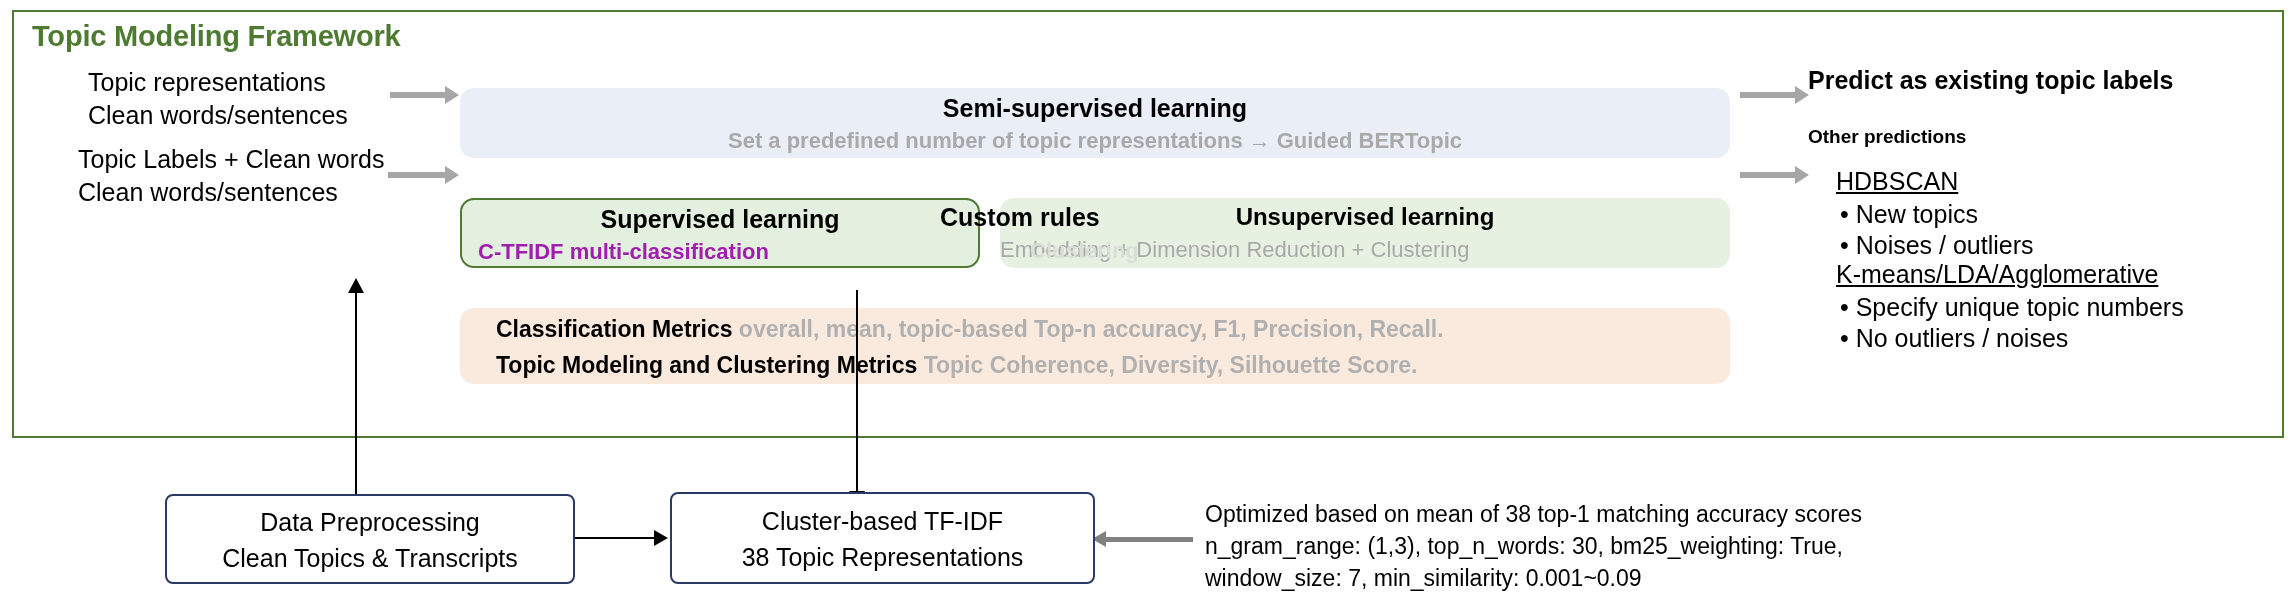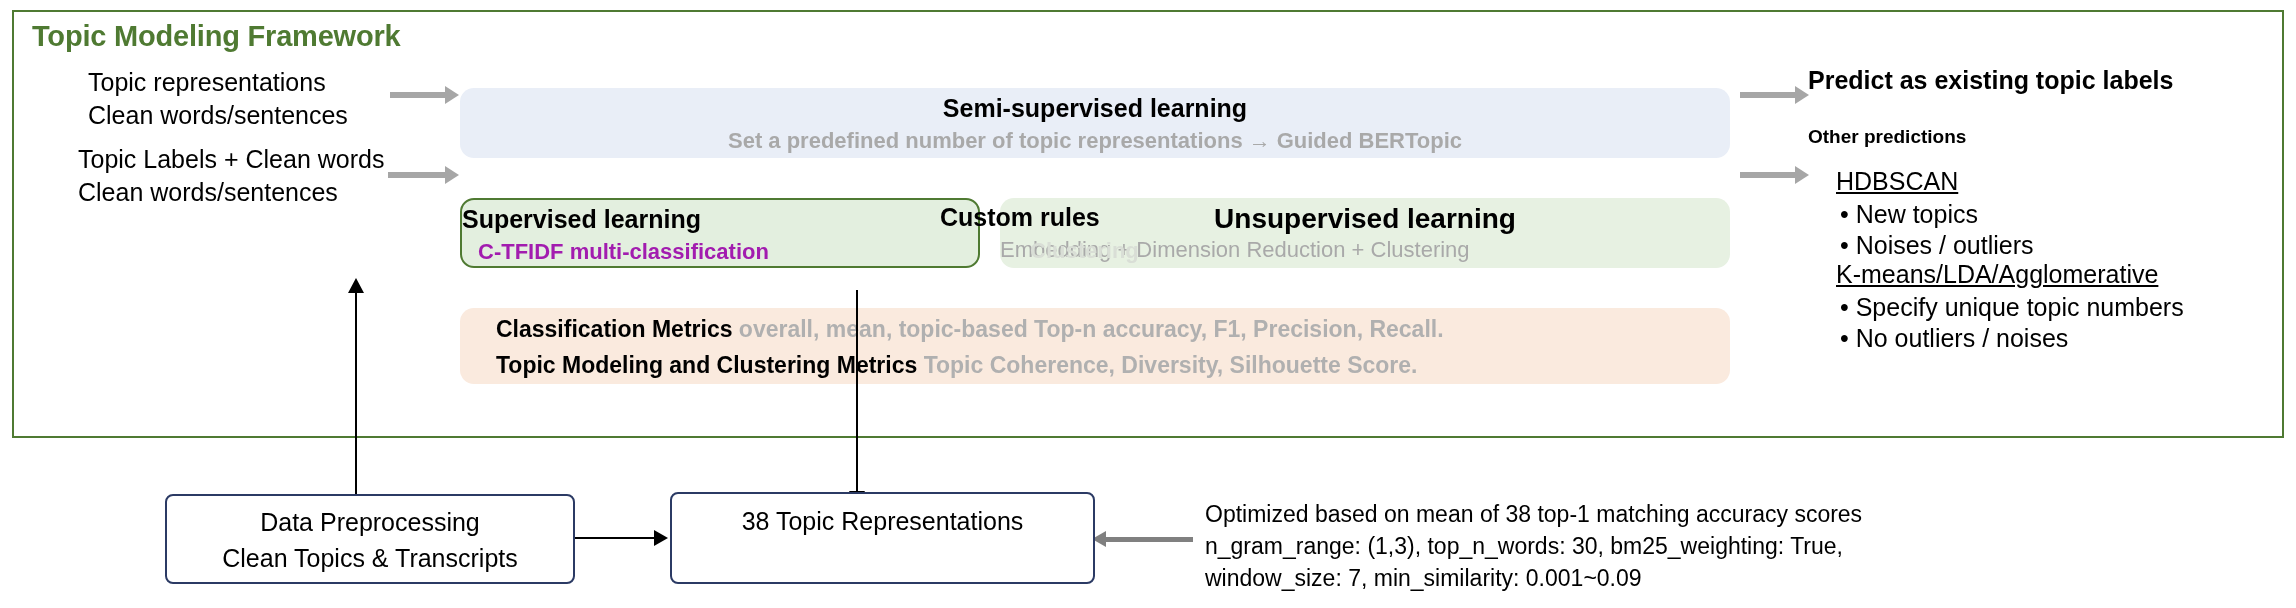--- a/index.html
+++ b/index.html
@@ -48,29 +48,29 @@
     left:0;right:0;top:40px;text-align:center;
     font-size:22px;font-weight:bold;color:#a9a9a9;white-space:nowrap;
   }
   #semi-sub .arrowglyph{font-weight:normal;padding:0 6px;}
 
   
   #sup-box{
     left:460px;top:198px;width:520px;height:70px;
     background:#e3efdf;border:2px solid #4f7a32;border-radius:14px;box-sizing:border-box;
   }
-  #sup-title{left:0;right:0;top:5px;text-align:left;font-size:25px;font-weight:bold;}
+  #sup-title{left:0;right:0;top:5px;text-align:center;font-size:25px;font-weight:bold;}
   #sup-sub{left:16px;right:0;top:39px;text-align:left;font-size:22px;font-weight:bold;color:#a21caf;}
 
   
   #unsup-box{
     left:1000px;top:198px;width:730px;height:70px;
     background:#e7f1e2;border-radius:14px;
   }
-  #unsup-title{left:0;right:0;top:5px;text-align:center;font-size:28px;font-weight:bold;}
+  #unsup-title{left:0;right:0;top:5px;text-align:center;font-size:24px;font-weight:bold;}
   #unsup-sub{left:0;right:0;top:39px;text-align:left;font-size:22px;font-weight:normal;color:#a9a9a9;white-space:nowrap;}
 
   
   #unsup-ghost{
     left:1030px;top:238px;font-size:22px;font-weight:bold;color:#d9ded6;white-space:nowrap;
   }
 
   
   #custom-rules{
     left:940px;top:203px;font-size:25px;font-weight:bold;white-space:nowrap;
@@ -217,20 +217,21 @@
 <div class="abs" id="conn-notes"></div>
 
 <div class="proc-box" id="preprocess-box">
   <div class="proc-inner">
     <span class="proc-line">Data Preprocessing</span>
     <span class="proc-line">Clean Topics &amp; Transcripts</span>
   </div>
 </div>
 <div class="proc-box" id="tfidf-box">
   <div class="proc-inner">
+    <span class="proc-line">Cluster-based TF-IDF</span>
     <span class="proc-line">38 Topic Representations</span>
   </div>
 </div>
 
 <div class="abs" id="notes">
   <span class="note-line">Optimized based on mean of 38 top-1 matching accuracy scores</span>
   <span class="note-line">n_gram_range: (1,3), top_n_words: 30, bm25_weighting: True,</span>
   <span class="note-line">window_size: 7, min_similarity: 0.001~0.09</span>
 </div>
 

